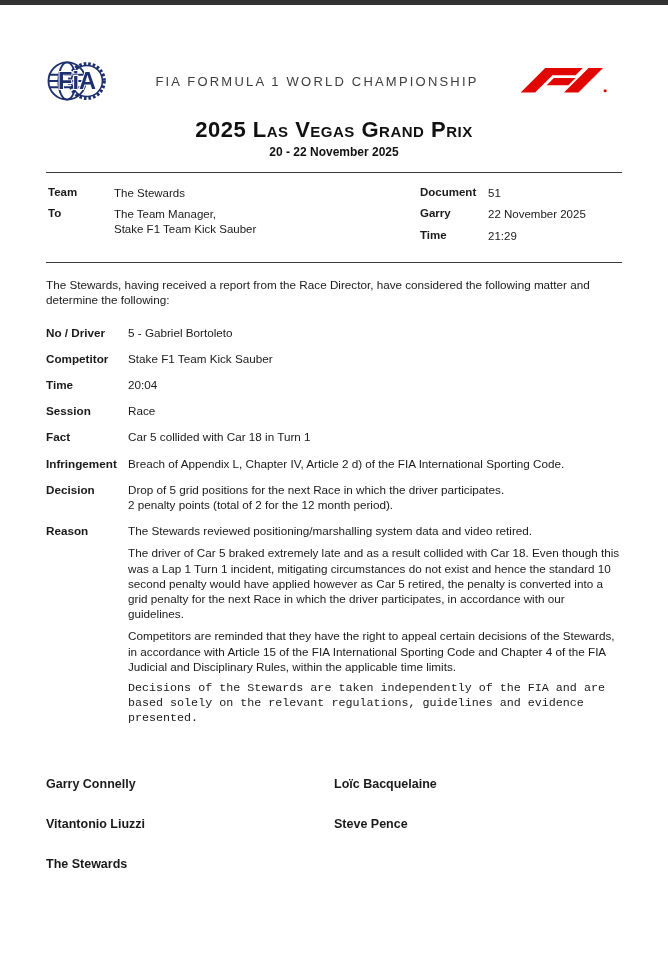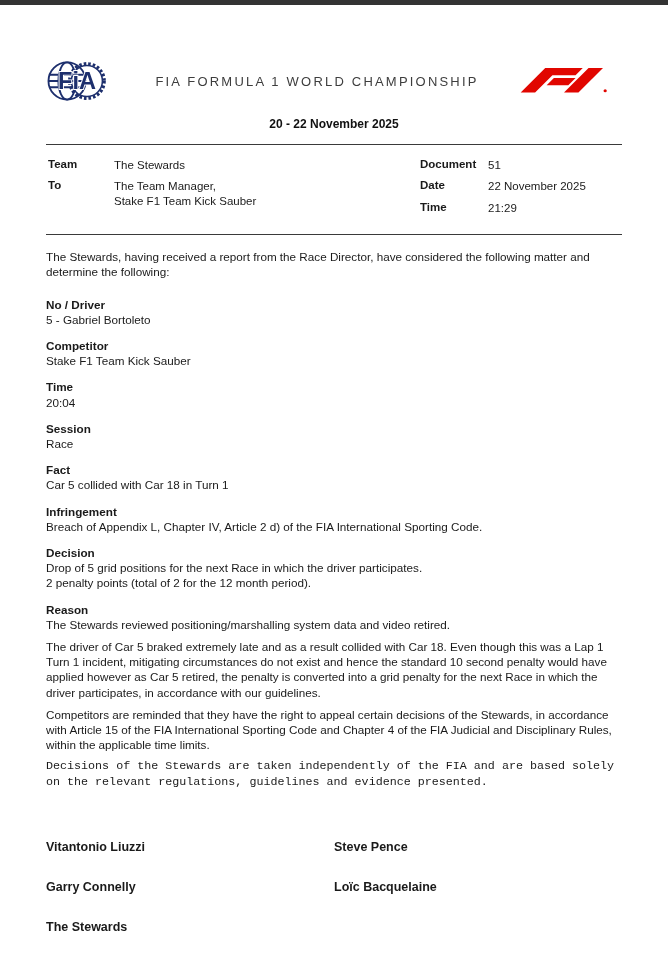--- a/index.html
+++ b/index.html
@@ -88,21 +88,21 @@
   
   .intro {
     margin-top: 14px;
     font-size: 11.7px;
     line-height: 1.3;
     max-width: 576px;
   }
 
   
   .fields { margin-top: 17px; }
-  .field-row { display: flex; margin-bottom: 11px; flex-direction: column; }
+  .field-row { display: flex; margin-bottom: 11px; }
   .field-label {
     font-weight: bold;
     font-size: 11.7px;
     width: 82px;
     flex: 0 0 auto;
     line-height: 1.3;
   }
   .field-value {
     font-size: 11.7px;
     line-height: 1.3;
@@ -145,20 +145,21 @@
         <g fill="currentColor">
           <path d="M0 34 L34 0 H86 L76 10 H44 L20 34 Z"></path>
           <path d="M36 24 L46 14 H76 L66 24 Z"></path>
           <path d="M60 34 L94 0 H114 L80 34 Z"></path>
           <circle cx="117" cy="31.5" r="2.2"></circle>
         </g>
       </svg>
     </div>
 
     <div class="title-block">
+      <div class="event-title">2025 Las Vegas Grand Prix</div>
       <div class="event-dates">20 - 22 November 2025</div>
     </div>
 
     <hr class="rule">
 
     <div class="meta">
       <div class="meta-left">
         <div class="meta-row">
           <div class="meta-label">Team</div>
           <div class="meta-value">The Stewards</div>
@@ -170,21 +171,21 @@
             <div>Stake F1 Team Kick Sauber</div>
           </div>
         </div>
       </div>
       <div class="meta-right">
         <div class="meta-row">
           <div class="meta-label">Document</div>
           <div class="meta-value">51</div>
         </div>
         <div class="meta-row">
-          <div class="meta-label">Date</div>
+          <div class="meta-label">Garry</div>
           <div class="meta-value">22 November 2025</div>
         </div>
         <div class="meta-row">
           <div class="meta-label">Time</div>
           <div class="meta-value">21:29</div>
         </div>
       </div>
     </div>
 
     <hr class="rule2">
@@ -237,26 +238,26 @@
           <div class="para">The Stewards reviewed positioning/marshalling system data and video retired.</div>
           <div class="para">The driver of Car 5 braked extremely late and as a result collided with Car 18.  Even though this was a Lap 1 Turn 1 incident, mitigating circumstances do not exist and hence the standard 10 second penalty would have applied however as Car 5 retired, the penalty is converted into a grid penalty for the next Race in which the driver participates, in accordance with our guidelines.</div>
           <div class="para">Competitors are reminded that they have the right to appeal certain decisions of the Stewards, in accordance with Article 15 of the FIA International Sporting Code and Chapter 4 of the FIA Judicial and Disciplinary Rules, within the applicable time limits.</div>
           <div class="para spaced">Decisions of the Stewards are taken independently of the FIA and are based solely on the relevant regulations, guidelines and evidence presented.</div>
         </div>
       </div>
     </div>
 
     <div class="signatures">
       <div class="sig-row">
+        <div class="sig-left sig-name">Garry Connelly</div>
+        <div class="sig-name">Loïc Bacquelaine</div>
+      </div>
+      <div class="sig-row">
         <div class="sig-left sig-name">Vitantonio Liuzzi</div>
         <div class="sig-name">Steve Pence</div>
       </div>
       <div class="sig-row">
-        <div class="sig-left sig-name">Garry Connelly</div>
-        <div class="sig-name">Loïc Bacquelaine</div>
-      </div>
-      <div class="sig-row">
         <div class="sig-left sig-name">The Stewards</div>
       </div>
     </div>
 
   </div>
 </div>
 
 </body></html>

